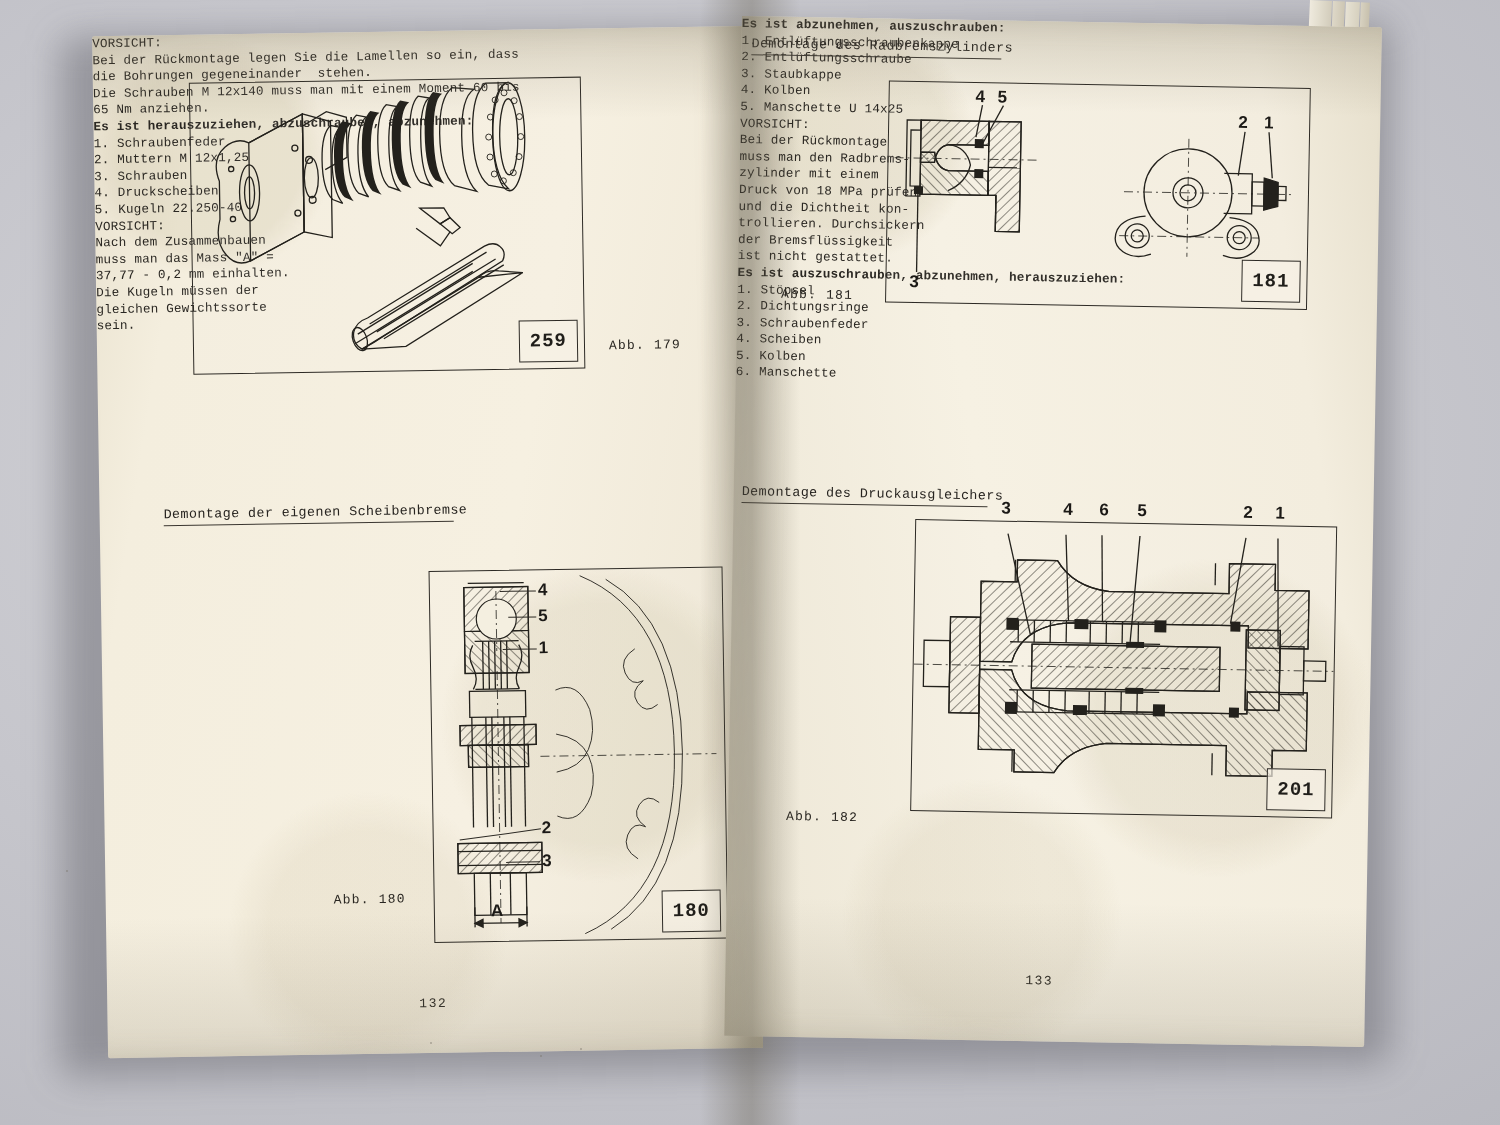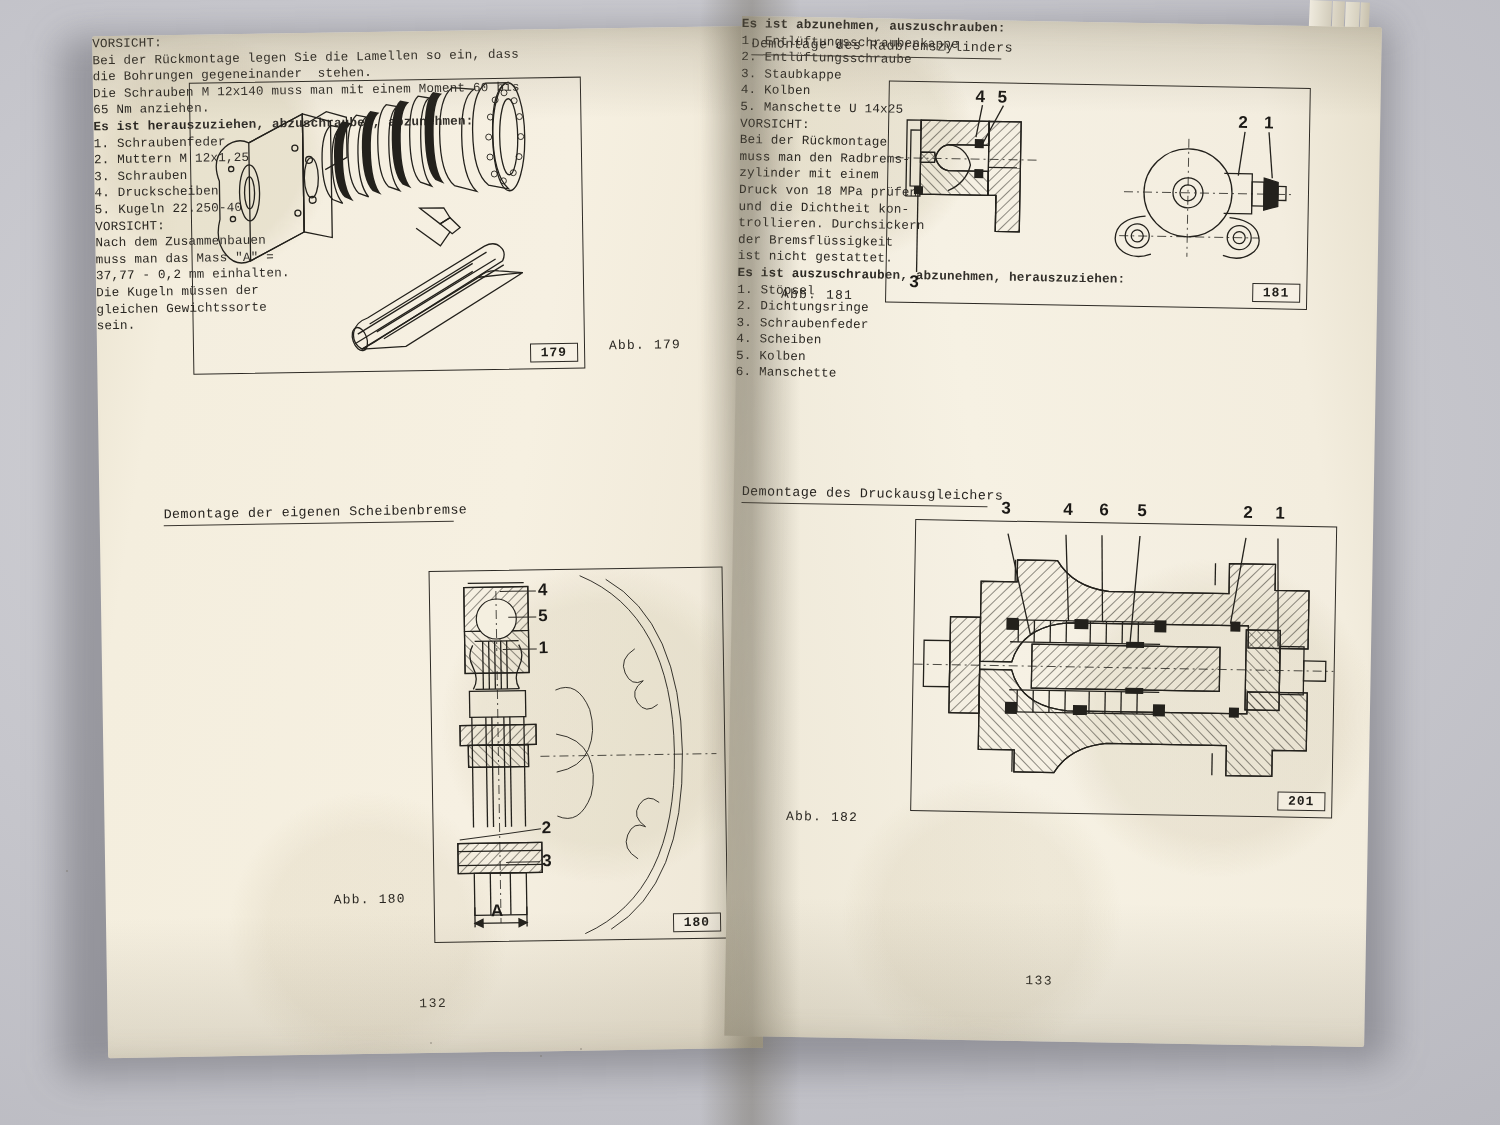--- a/index.html
+++ b/index.html
@@ -81,21 +81,21 @@
   .sec-head .rule{display:block;height:1.4px;background:#3a3630;margin-top:3px;}
 
   .caption{position:absolute;font-family:"Liberation Mono",monospace;font-size:13px;
            letter-spacing:1.2px;color:#2a2722;white-space:nowrap;}
   .pageno{position:absolute;font-family:"Liberation Mono",monospace;font-size:13px;
           letter-spacing:1.5px;color:#2f2c26;}
 
   
   .figbox{position:absolute;border:1.6px solid #2d2a25;background:rgba(255,255,255,.04);}
   .fignum{position:absolute;border:1.5px solid #2d2a25;font-family:"Liberation Mono",monospace;
-          font-weight:bold;font-size:13px;padding:1px 10px;letter-spacing:1px;color:#201e1a;
+          font-weight:bold;font-size:19px;padding:9px 10px;letter-spacing:1px;color:#201e1a;
           background:rgba(246,241,230,.7);}
 
   .cal{position:absolute;font-family:"Liberation Sans",sans-serif;font-weight:bold;
        font-size:17px;color:#1b1916;}
   .lead{position:absolute;background:#2b2823;height:1.3px;transform-origin:left center;}
 
   svg{display:block;}
   .ln{fill:none;stroke:#23211c;stroke-width:1.3;}
   .ln-t{fill:none;stroke:#23211c;stroke-width:0.9;}
   .fillk{fill:#23211c;}
@@ -210,21 +210,21 @@
             <path d="M168 268 q-10 -6 -8 -17 q2 -10 14 -14 l118 -70 q10 -5 16 1 q6 5 2 14 l-118 72 q-12 8 -24 14 z"></path>
             <path d="M286 198 q8 -8 20 -6 l24 2"></path>
             <path d="M176 243 l118 -70"></path>
             <path d="M183 251 l120 -71"></path>
             <path d="M190 258 l121 -72"></path>
             <path d="M164 253 l116 -69"></path>
             <path d="M162 262 l118 -70"></path>
             <ellipse cx="166" cy="258" rx="7" ry="12" transform="rotate(-18 166 258)"></ellipse>
           </g>
         </svg>
-        <div class="fignum" style="right:6px;bottom:6px;">179</div>
+        <div class="fignum" style="right:6px;bottom:6px;">259</div>
       </div>
 
       <div class="caption" style="left:512px;top:310px;">Abb. 179</div>
 
       <div class="tw" style="left:74px;top:390px;">VORSICHT:</div>
       <div class="tw" style="left:150px;top:375px;">Bei der Rückmontage legen Sie die Lamellen so ein, dass</div>
       <div class="tw" style="left:150px;top:392px;">die Bohrungen gegeneinander  stehen.</div>
       <div class="tw" style="left:150px;top:409px;">Die Schrauben M 12x140 muss man mit einem Moment 60 bis</div>
       <div class="tw" style="left:150px;top:426px;">65 Nm anziehen.</div>
 

